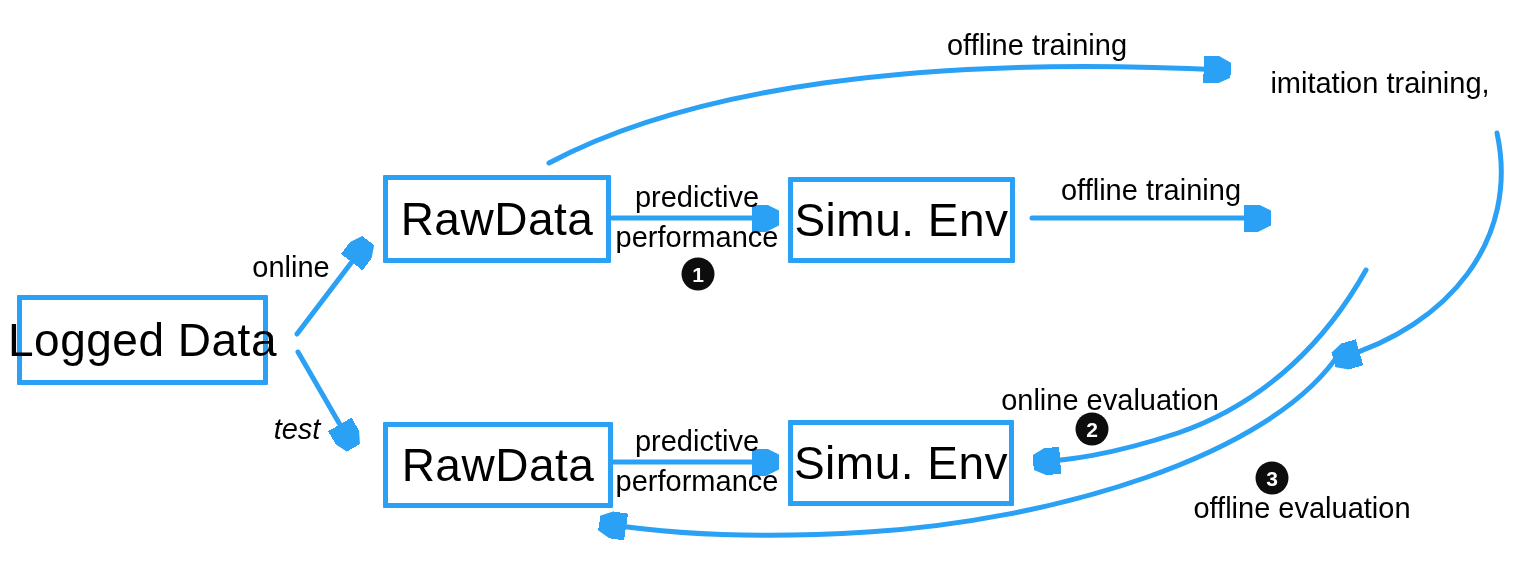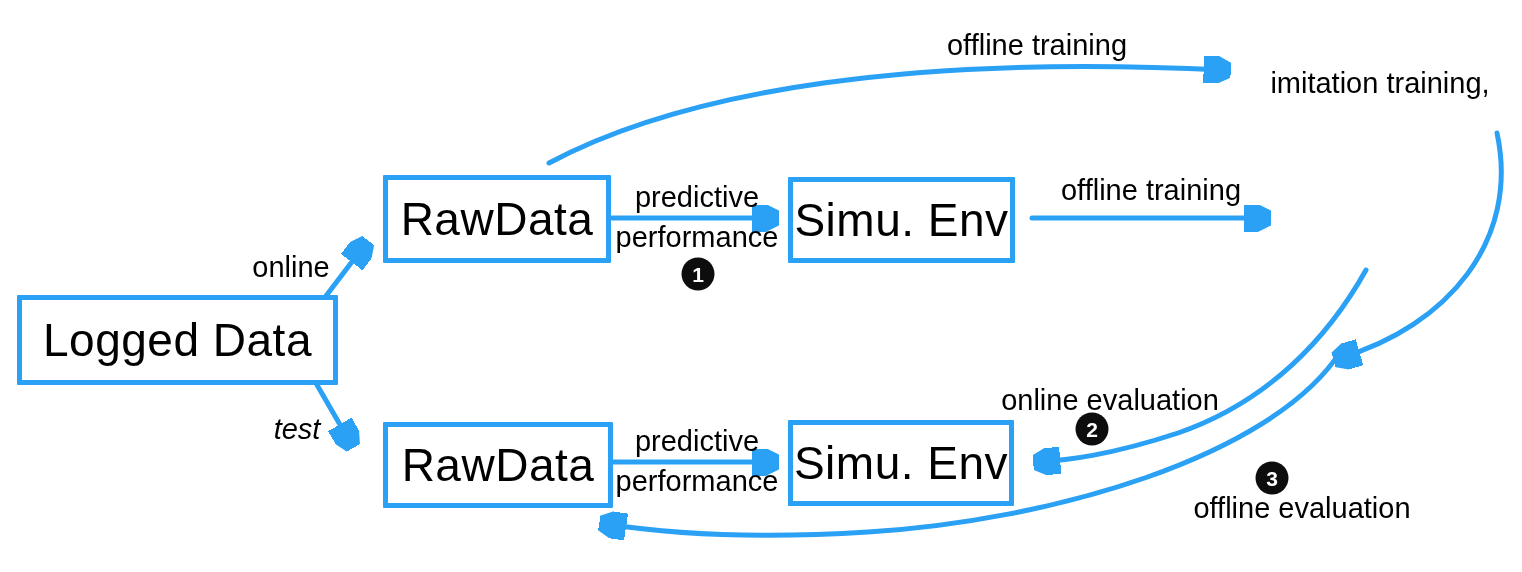--- a/index.html
+++ b/index.html
@@ -83,21 +83,21 @@
     <path d="M 298 352 L 350 442" marker-end="url(#arrow)"></path>
     <path d="M 612 218 L 772 218" marker-end="url(#arrow)"></path>
     <path d="M 612 462 L 772 462" marker-end="url(#arrow)"></path>
     <path d="M 1032 218 L 1264 218" marker-end="url(#arrow)"></path>
     <path d="M 549 163 C 690 88 920 55 1224 70" marker-end="url(#arrow)"></path>
     <path d="M 1497 133 C 1520 240 1448 326 1340 358" marker-end="url(#arrow)"></path>
     <path d="M 1366 270 C 1328 338 1268 402 1178 433 C 1108 456 1066 460 1040 462" marker-end="url(#arrow)"></path>
     <path d="M 1341 351 C 1272 458 1048 521 868 532 C 742 540 658 532 606 524" marker-end="url(#arrow)"></path>
   </svg>
 
-  <div class="node" style="left:17px; top:295px; width:321px; height:90px;">
+  <div class="node" style="left:17px; top:295px; width:251px; height:90px;">
     <span>Logged Data</span>
   </div>
   <div class="node" style="left:383px; top:175px; width:228px; height:88px;">
     <span>RawData</span>
   </div>
   <div class="node" style="left:788px; top:177px; width:227px; height:86px;">
     <span>Simu. Env</span>
   </div>
   <div class="node" style="left:383px; top:422px; width:230px; height:86px;">
     <span>RawData</span>

